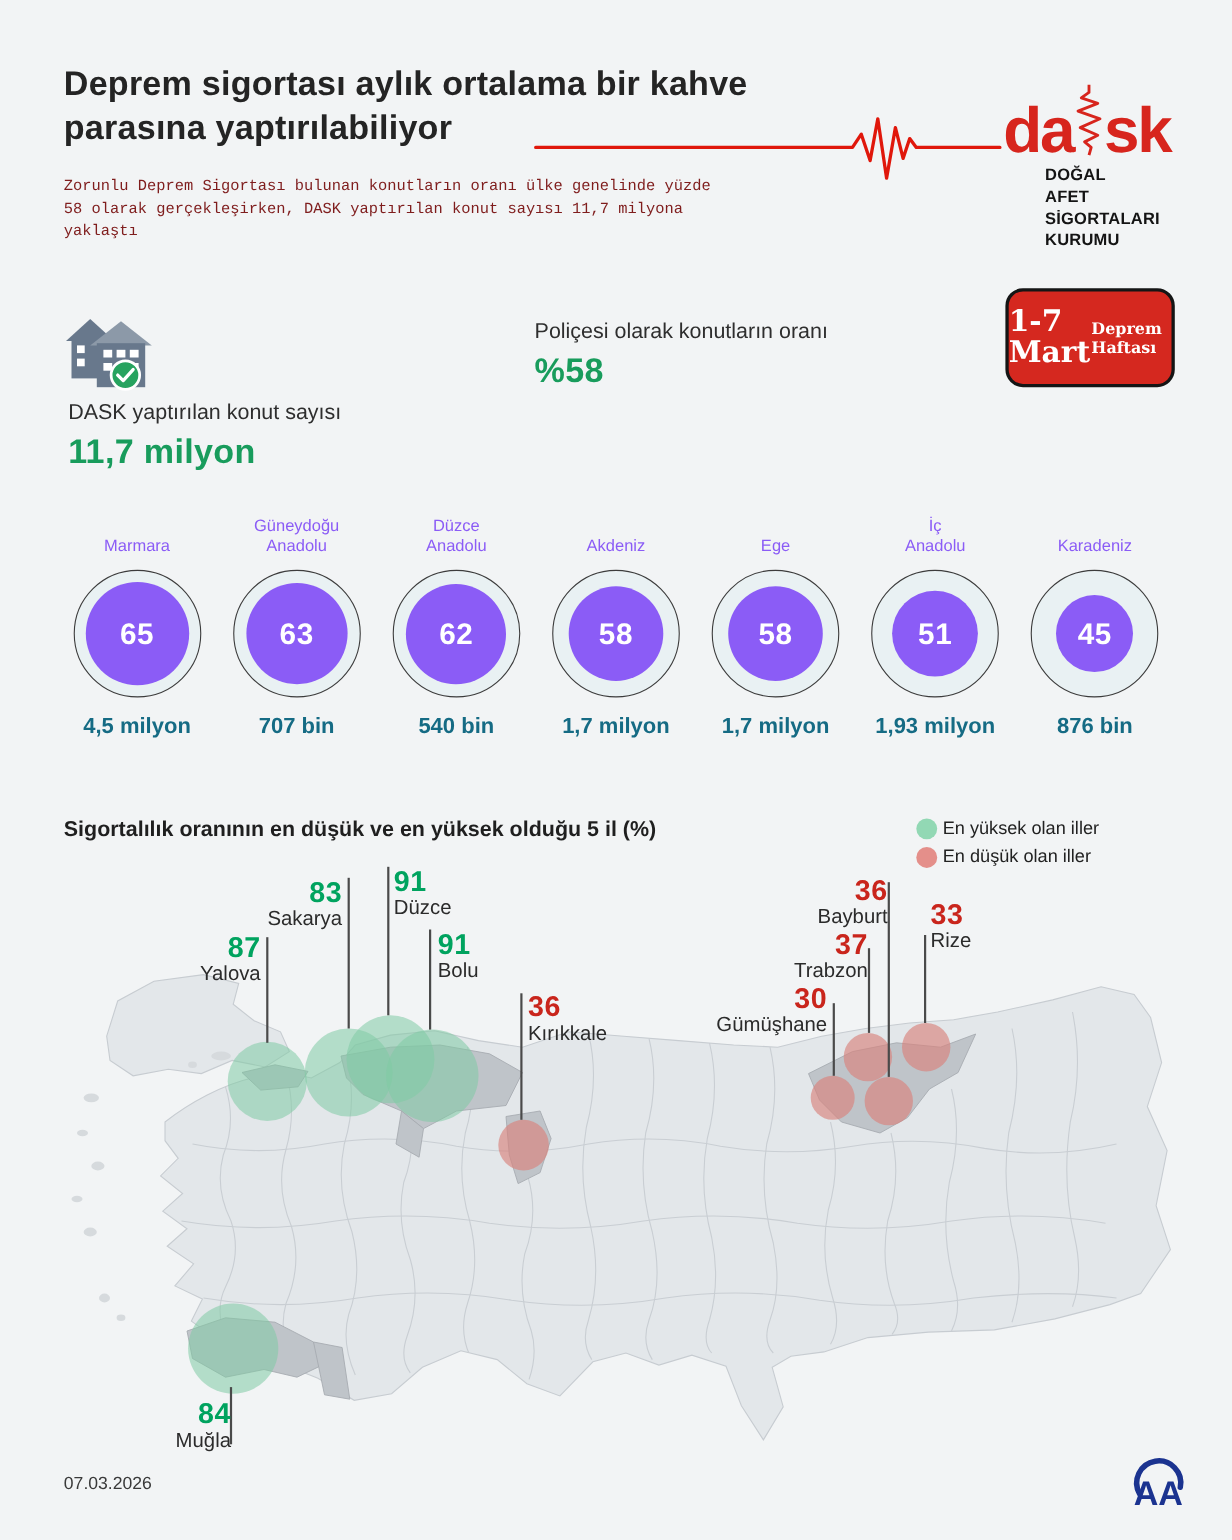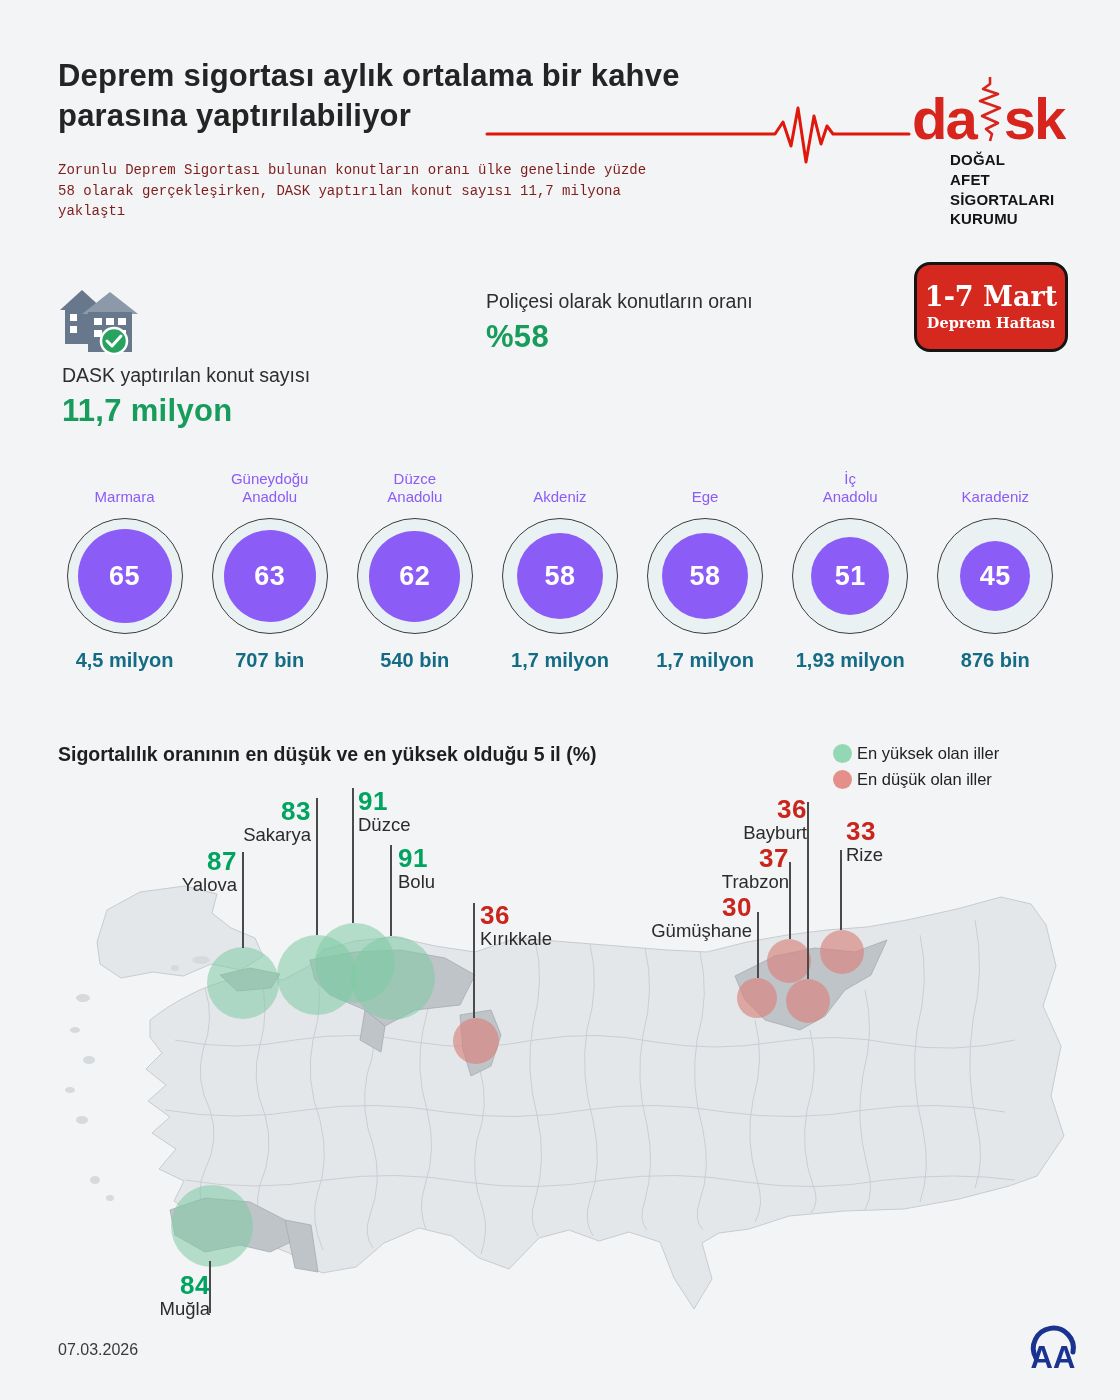--- a/index.html
+++ b/index.html
@@ -17,21 +17,21 @@
 
   
   .stat{position:absolute;display:flex;}
   .stat.s1{left:56px;top:282px;flex-direction:column;}
   .stat.s2{left:480px;top:282px;}
   .stat-texts{margin-left:6px;}
   .stat-label{font-size:19.5px;color:#2e2e2e;margin-top:8px;}
   .stat-value{font-size:31px;font-weight:bold;color:#189c5c;margin-top:6px;letter-spacing:.3px;}
 
   
-  .badge{position:absolute;left:914px;top:262px;width:148px;height:84px;background:#d5281f;border:3px solid #151515;border-radius:16px;color:#fff;display:flex;flex-direction:column;align-items:center;justify-content:center;font-family:"DejaVu Serif",serif;}
+  .badge{position:absolute;left:914px;top:262px;width:148px;height:84px;background:#d5281f;border:3px solid #151515;border-radius:16px;color:#fff;display:flex;flex-direction:row;align-items:center;justify-content:center;font-family:"DejaVu Serif",serif;}
   .badge-l1{font-size:27px;font-weight:bold;line-height:1.05;}
   .badge-l2{font-size:14.5px;font-weight:bold;margin-top:2px;}
 
   
   .sec1-title{position:absolute;left:58px;top:405px;font-size:21.5px;font-weight:bold;color:#1f1f1f;}
   .regions{position:absolute;left:52px;top:448px;width:1016px;display:flex;}
   .region{width:145.14px;display:flex;flex-direction:column;align-items:center;}
   .r-label{height:58px;display:flex;align-items:flex-end;justify-content:center;text-align:center;font-size:15px;color:#8b5cf6;line-height:1.2;white-space:pre-line;margin-bottom:12px;}
   .donut{width:116px;height:116px;border-radius:50%;background:#e9f1f3;border:1.5px solid #3c3c3c;display:flex;align-items:center;justify-content:center;box-sizing:border-box;}
   .donut-in{border-radius:50%;background:#8b5cf6;color:#fff;display:flex;align-items:center;justify-content:center;font-weight:bold;font-size:27px;letter-spacing:.5px;}

